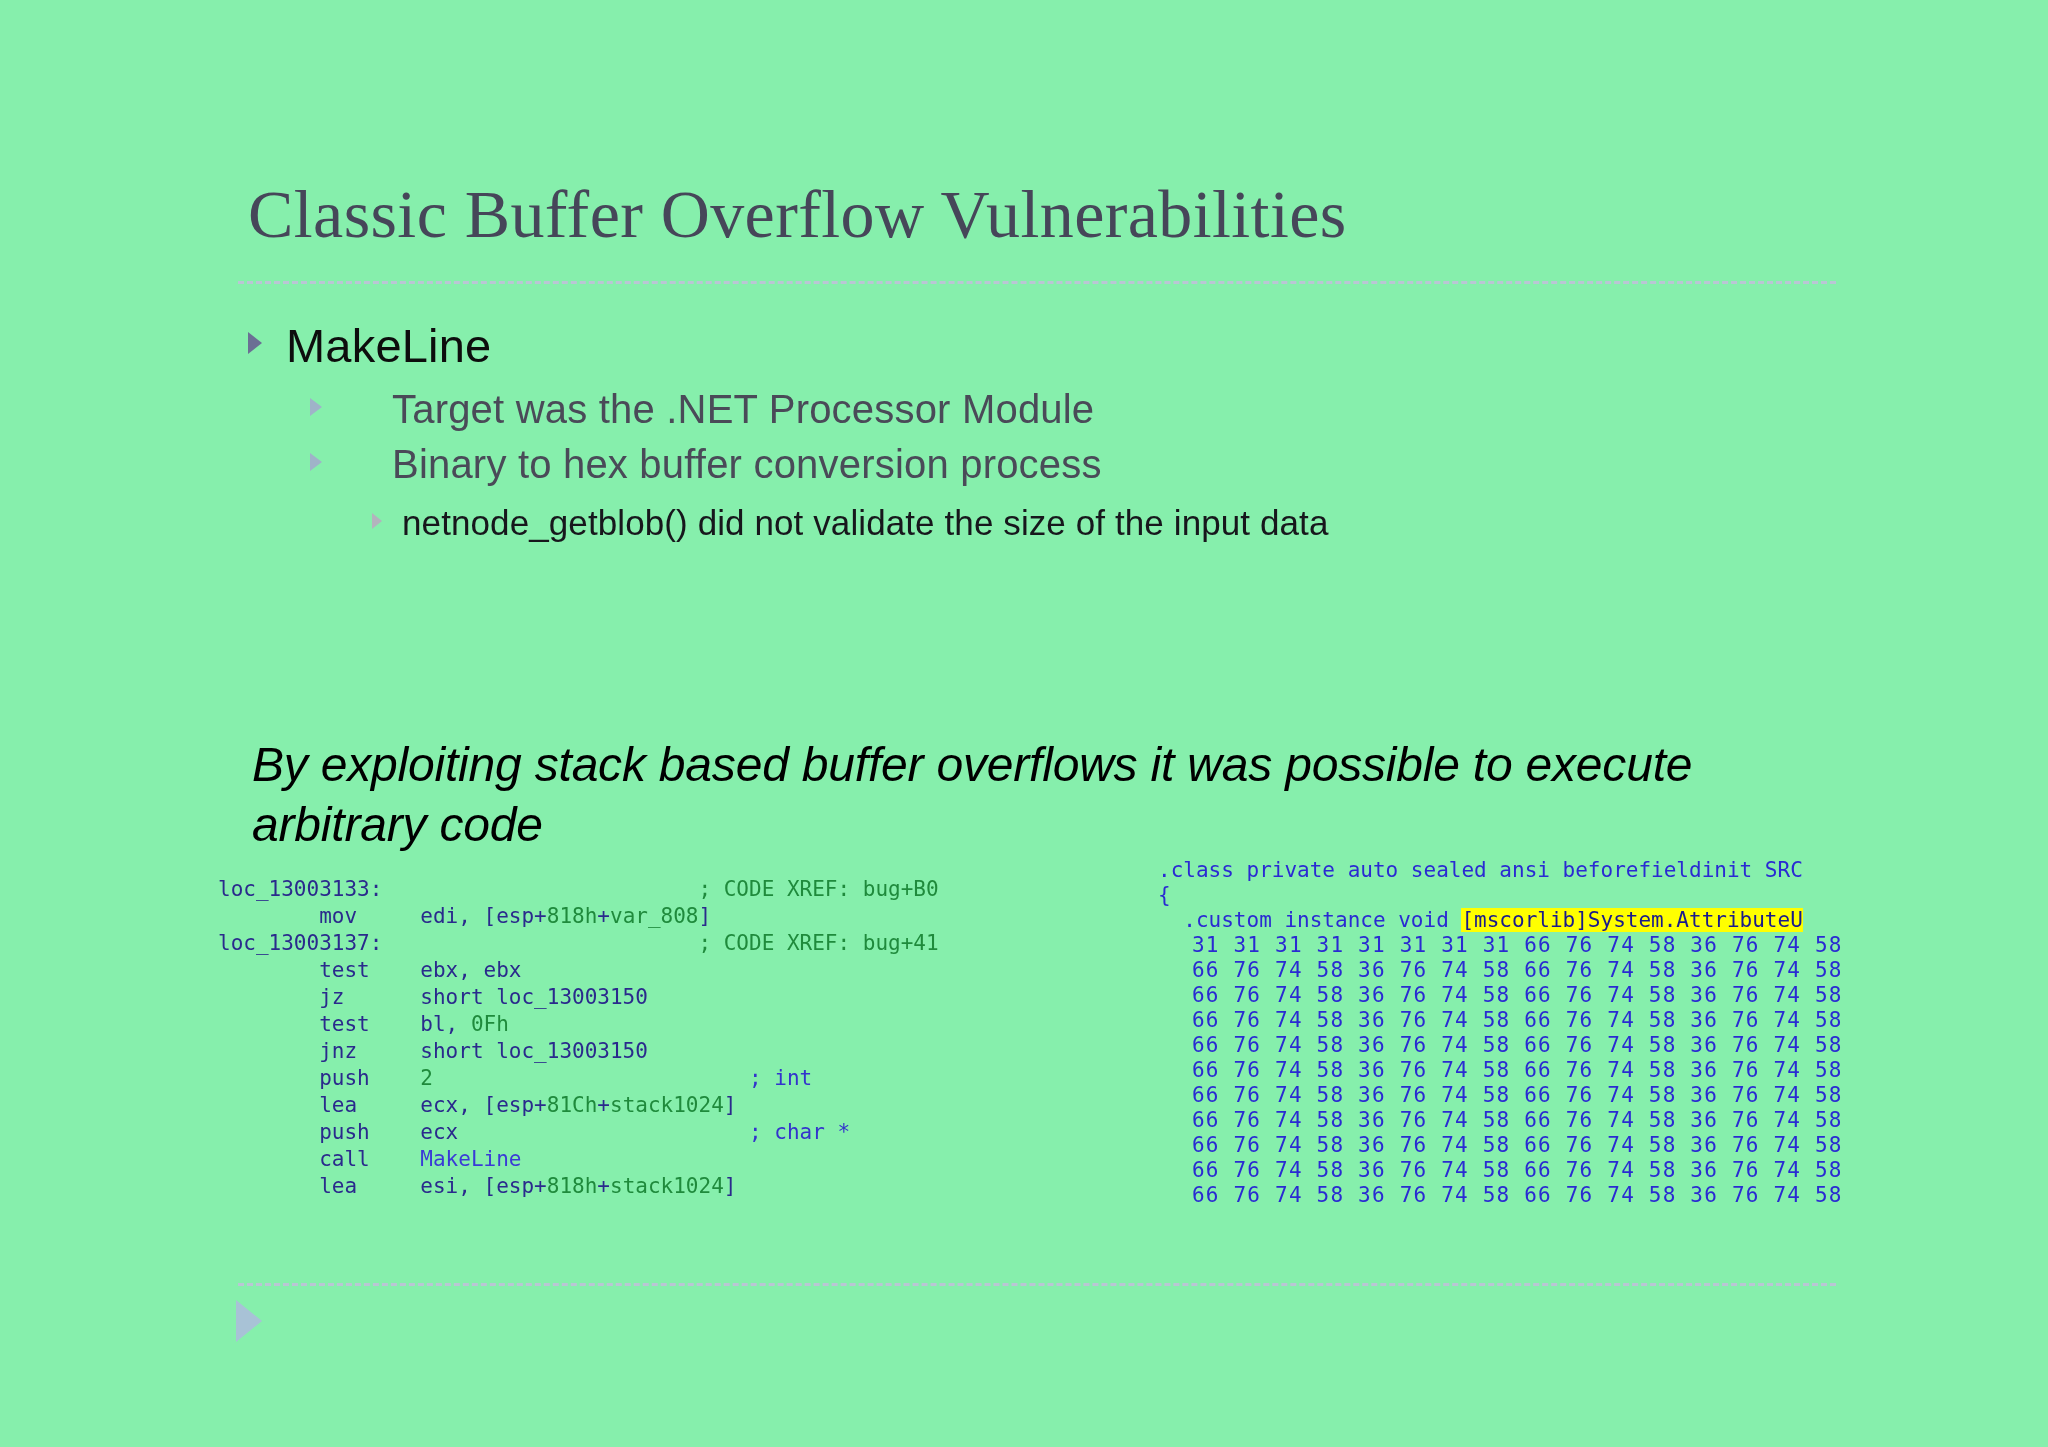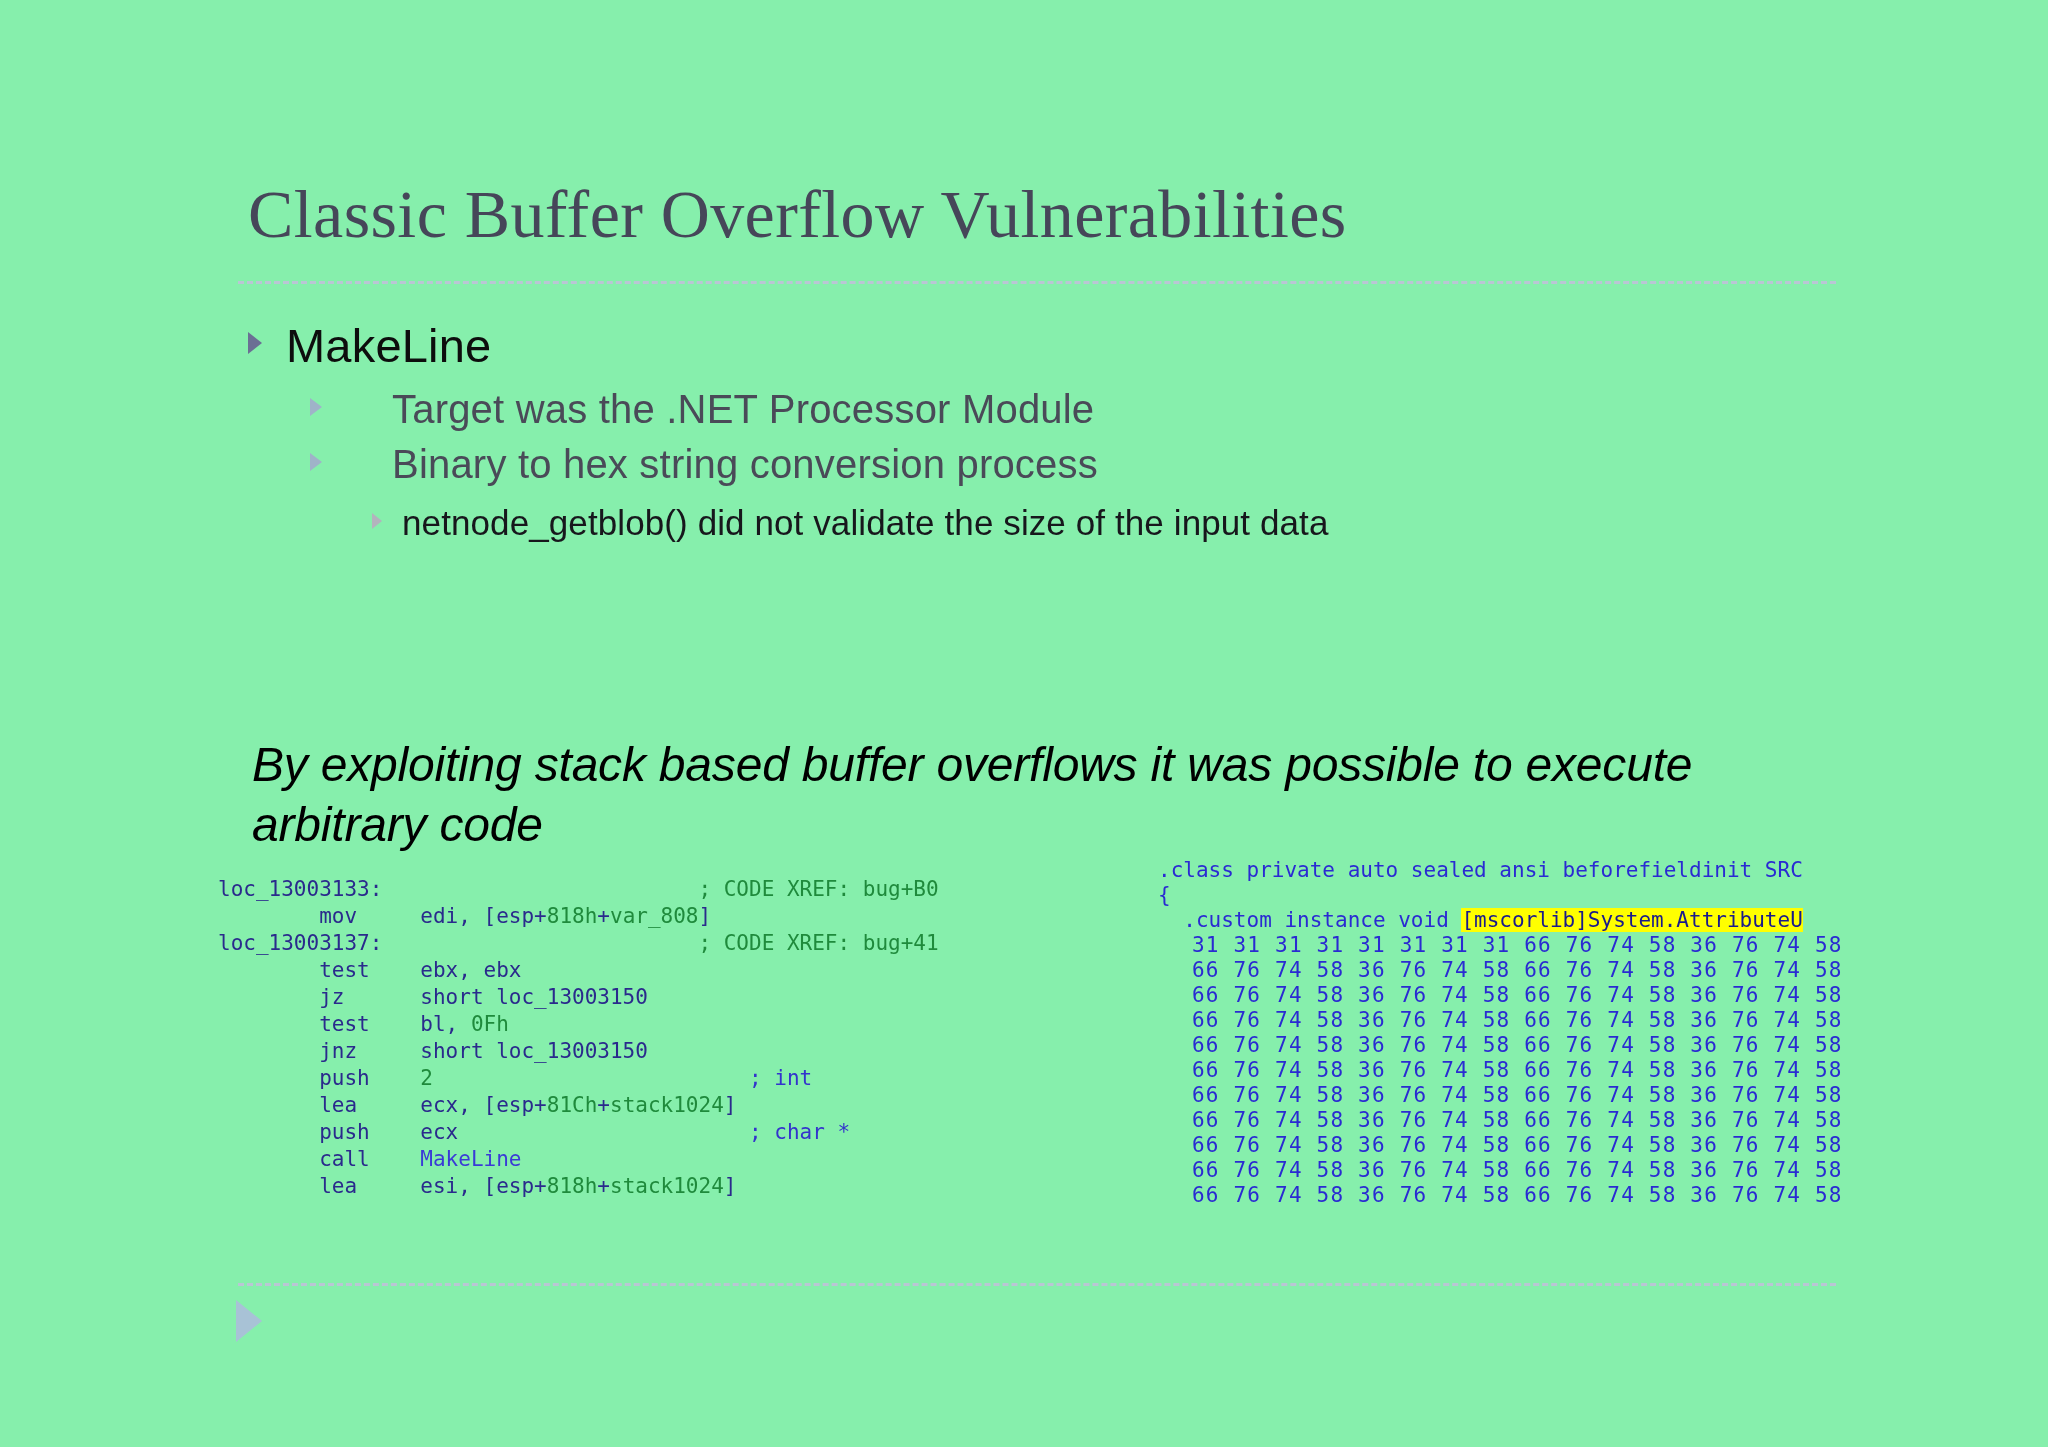--- a/index.html
+++ b/index.html
@@ -193,21 +193,21 @@
       <span class="txt">MakeLine</span>
     </div>
 
     <div class="bullet-row lvl2">
       <span class="tri"></span>
       <span class="txt">Target was the .NET Processor Module</span>
     </div>
 
     <div class="bullet-row lvl2">
       <span class="tri"></span>
-      <span class="txt">Binary to hex string conversion process</span>
+      <span class="txt">Binary to hex buffer conversion process</span>
     </div>
 
     <div class="bullet-row lvl3">
       <span class="tri"></span>
       <span class="txt">netnode_getblob() did not validate the size of the input data</span>
     </div>
 
   </div>
 
   <div class="statement">By exploiting stack based buffer overflows it was possible to execute arbitrary code</div>

